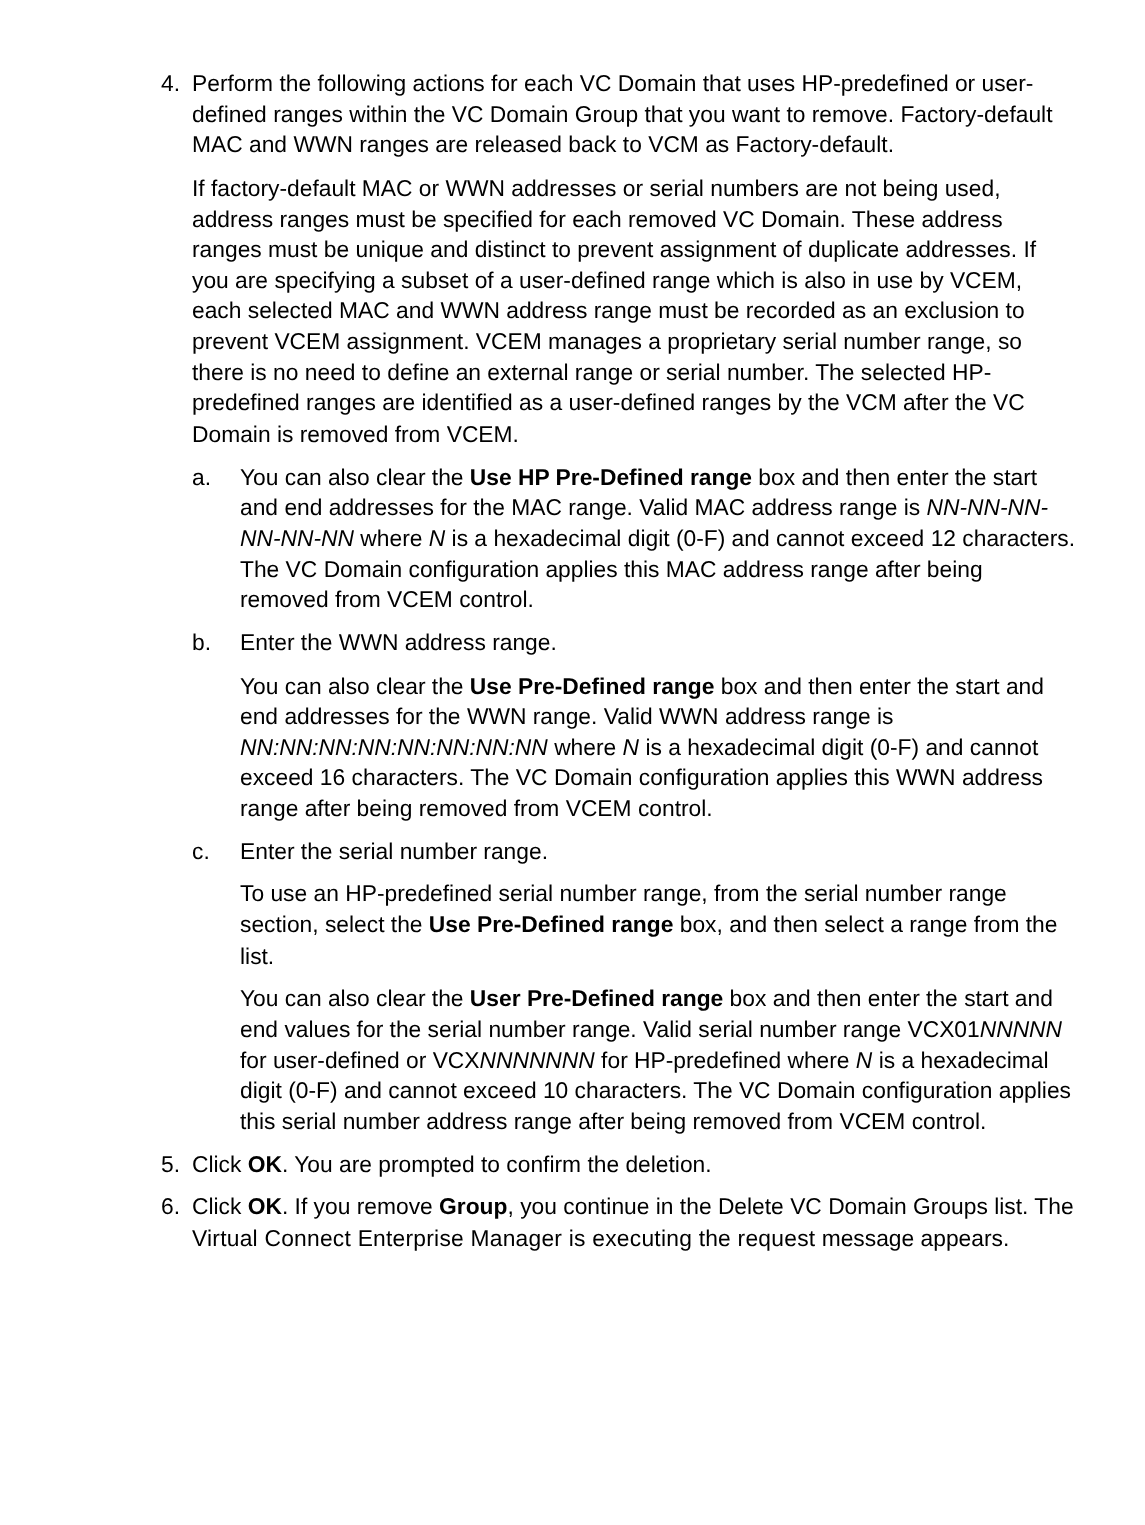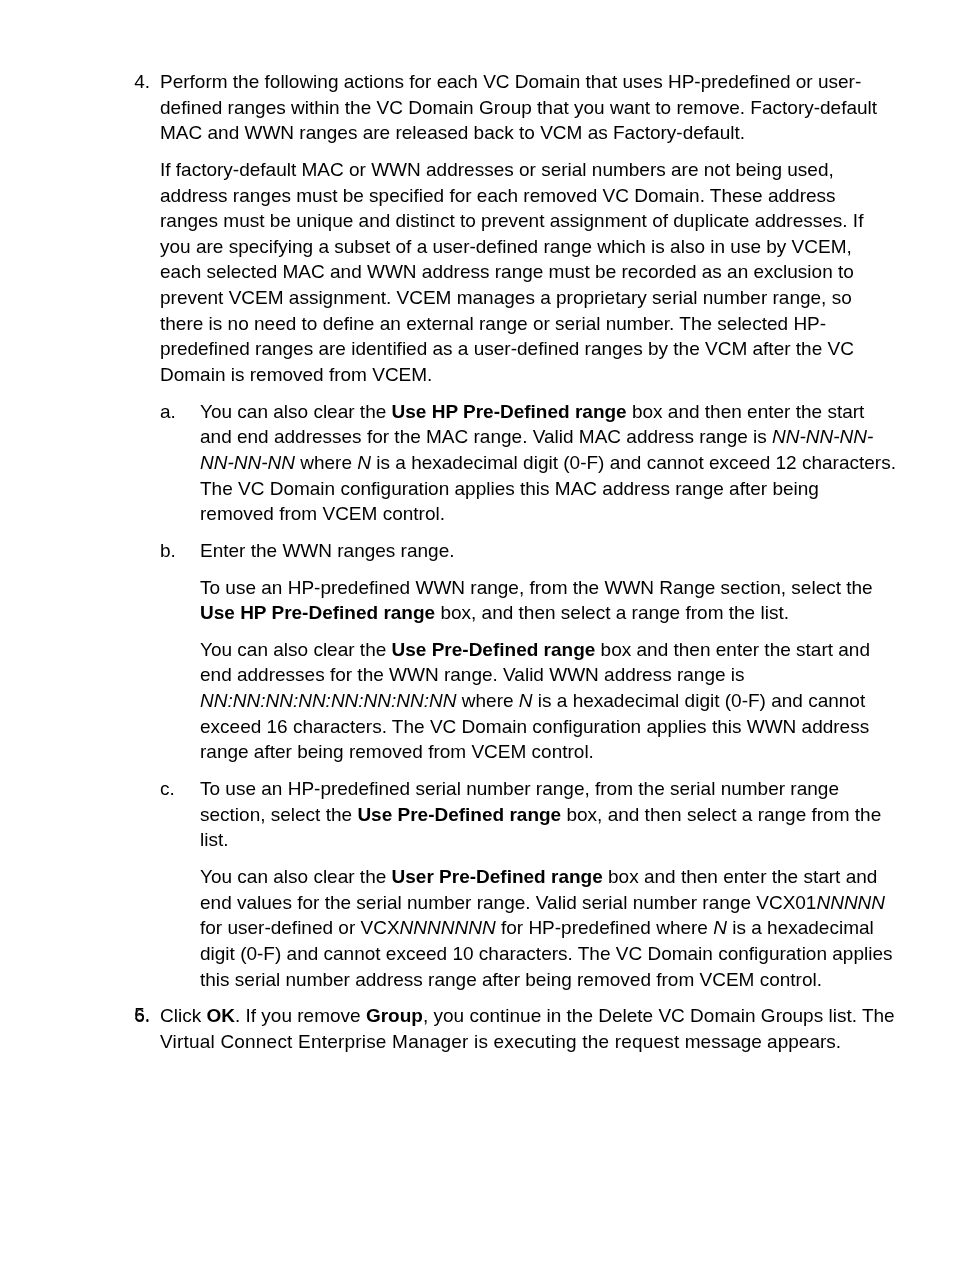--- a/index.html
+++ b/index.html
@@ -47,21 +47,21 @@
     position: relative;
     padding-left: 40px;
     margin: 0 0 6px 0;
   }
   .ol-inner > li > .lbl {
     position: absolute;
     left: 0;
     top: 0;
     width: 26px;
   }
-  .para { margin: 11px 0 10px 0; }
+  .para { margin: 0 0 10px 0; }
   .bold { font-weight: 700; }
   .italic { font-style: italic; }
   .mono {
     font-family: Liberation Sans, sans-serif;
     letter-spacing: 0.2px;
   }
 </style>
 </head>
 <body>
 
@@ -78,44 +78,45 @@
 
         <li>
           <span class="lbl">a.</span>
           <p class="para">
             <span>You can also clear the </span><span class="bold">Use HP Pre-Defined range</span><span> box and then enter the start and end addresses for the MAC range. Valid MAC address range is </span><span class="italic">NN-NN-NN-NN-NN-NN</span><span> where </span><span class="italic">N</span><span> is a hexadecimal digit (0-F) and cannot exceed 12 characters. The VC Domain configuration applies this MAC address range after being removed from VCEM control.</span>
           </p>
         </li>
 
         <li>
           <span class="lbl">b.</span>
-          <p class="para">Enter the WWN ranges range.</p>
-          <p class="para">
-            <span>To use an HP-predefined WWN range, from the WWN Range section, select the </span><span class="bold">Use HP Pre-Defined range</span><span> box, and then select a range from the list.</span>
-          </p>
+          <p class="para">Enter the WWN address range.</p>
           <p class="para">
             <span>You can also clear the </span><span class="bold">Use Pre-Defined range</span><span> box and then enter the start and end addresses for the WWN range. Valid WWN address range is </span><span class="italic">NN:NN:NN:NN:NN:NN:NN:NN</span><span> where </span><span class="italic">N</span><span> is a hexadecimal digit (0-F) and cannot exceed 16 characters. The VC Domain configuration applies this WWN address range after being removed from VCEM control.</span>
           </p>
         </li>
 
         <li>
           <span class="lbl">c.</span>
+          <p class="para">Enter the serial number range.</p>
           <p class="para">
             <span>To use an HP-predefined serial number range, from the serial number range section, select the </span><span class="bold">Use Pre-Defined range</span><span> box, and then select a range from the list.</span>
           </p>
           <p class="para">
             <span>You can also clear the </span><span class="bold">User Pre-Defined range</span><span> box and then enter the start and end values for the serial number range. Valid serial number range VCX01</span><span class="italic">NNNNN</span><span> for user-defined or VCX</span><span class="italic">NNNNNNN</span><span> for HP-predefined where </span><span class="italic">N</span><span> is a hexadecimal digit (0-F) and cannot exceed 10 characters. The VC Domain configuration applies this serial number address range after being removed from VCEM control.</span>
           </p>
         </li>
 
       </ol>
     </li>
 
     <li>
       <span class="num">5.</span>
+      <p class="para">
+        <span>Click </span><span class="bold">OK</span><span>. You are prompted to confirm the deletion.</span>
+      </p>
     </li>
 
     <li>
       <span class="num">6.</span>
       <p class="para">
         <span>Click </span><span class="bold">OK</span><span>. If you remove </span><span class="bold">Group</span><span>, you continue in the Delete VC Domain Groups list. The </span><span class="mono">Virtual Connect Enterprise Manager is executing the request</span><span> message appears.</span>
       </p>
     </li>
 
   </ol>

